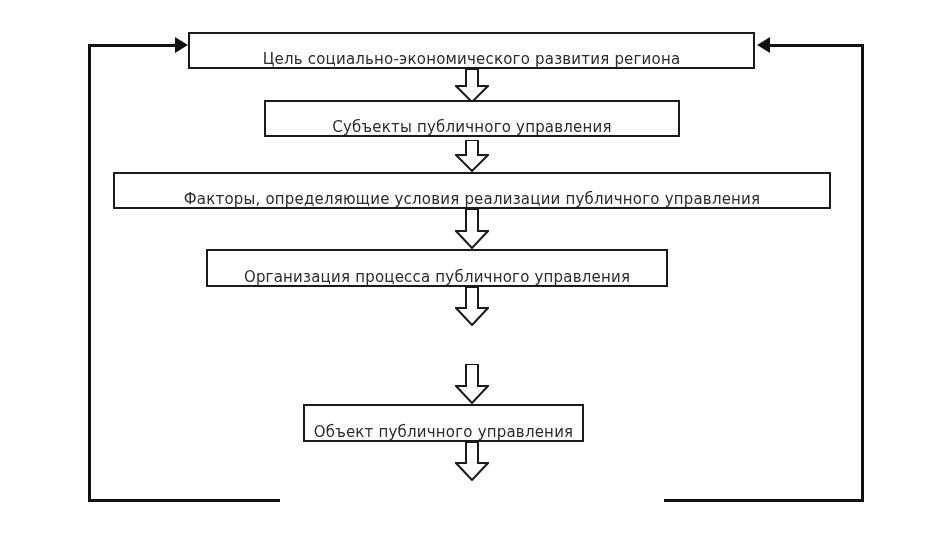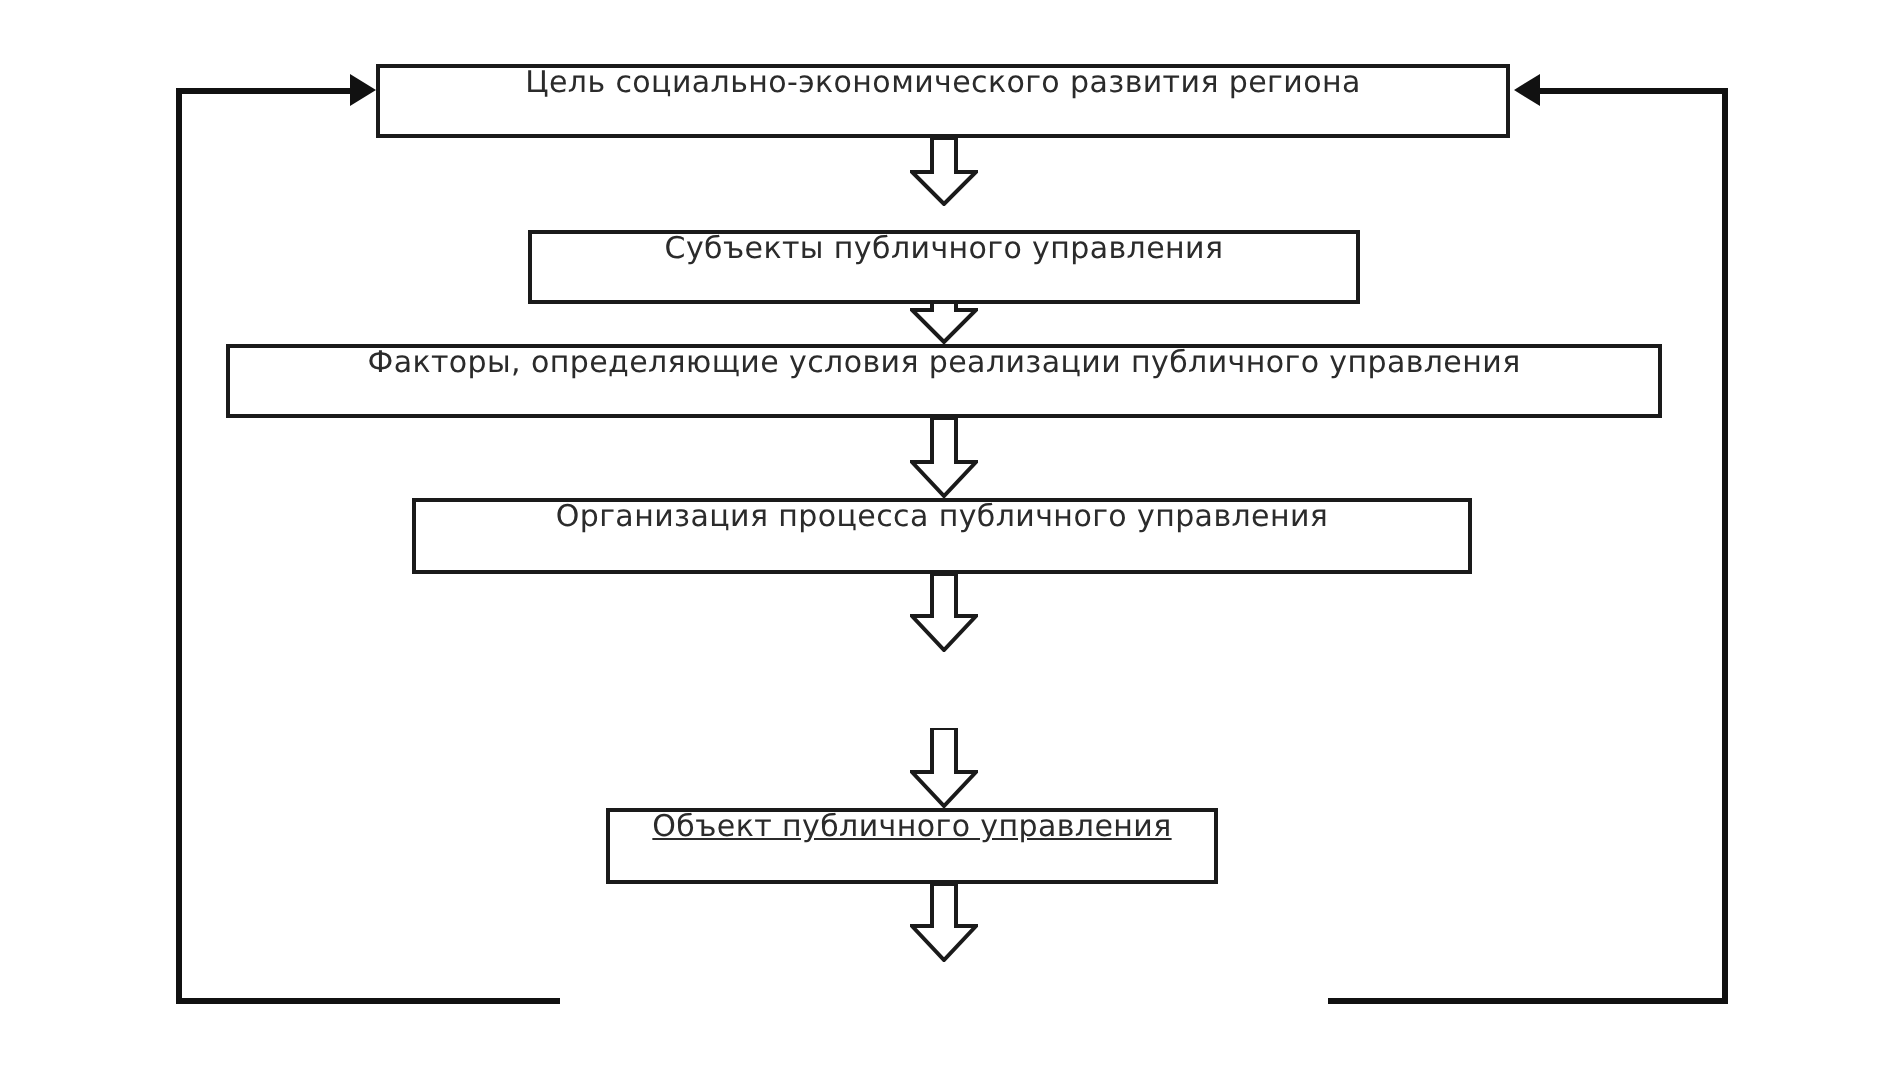--- a/index.html
+++ b/index.html
@@ -14,21 +14,21 @@
     background: #ffffff;
     font-family: "DejaVu Sans", "Liberation Sans", sans-serif;
     overflow: hidden;
   }
   .node {
     position: absolute;
     box-sizing: border-box;
     border: 2px solid #1a1a1a;
     background: #ffffff;
     display: flex;
-    align-items: flex-start;
+    align-items: flex-end;
     justify-content: center;
     color: #2b2b2b;
     font-size: 15px;
     letter-spacing: 0.2px;
     white-space: nowrap;
     z-index: 3;
   }
   .node-label {
     display: block;
     line-height: 1;
@@ -97,31 +97,31 @@
   </svg>
 
   <svg class="block-arrow" style="left:455px; top:442px;" width="34" height="39" viewBox="0 0 34 39">
     <polygon points="11,0 23,0 23,21 33,21 17,38 1,21 11,21" fill="#ffffff" stroke="#1a1a1a" stroke-width="2"></polygon>
   </svg>
 
   <div class="node" style="left:188px; top:32px; width:567px; height:37px;">
     <span class="node-label">Цель социально-экономического развития региона</span>
   </div>
 
-  <div class="node" style="left:264px; top:115px; width:416px; height:37px;">
+  <div class="node" style="left:264px; top:100px; width:416px; height:37px;">
     <span class="node-label">Субъекты публичного управления</span>
   </div>
 
   <div class="node" style="left:113px; top:172px; width:718px; height:37px;">
     <span class="node-label">Факторы, определяющие условия реализации публичного управления</span>
   </div>
 
-  <div class="node" style="left:206px; top:249px; width:530px; height:38px;">
+  <div class="node" style="left:206px; top:249px; width:462px; height:38px;">
     <span class="node-label">Организация процесса публичного управления</span>
   </div>
 
 
-  <div class="node" style="left:303px; top:404px; width:306px; height:38px;text-decoration:underline;">
+  <div class="node" style="left:303px; top:404px; width:281px; height:38px;">
     <span class="node-label">Объект публичного управления</span>
   </div>
 
 
 </div>
 
 </body></html>

